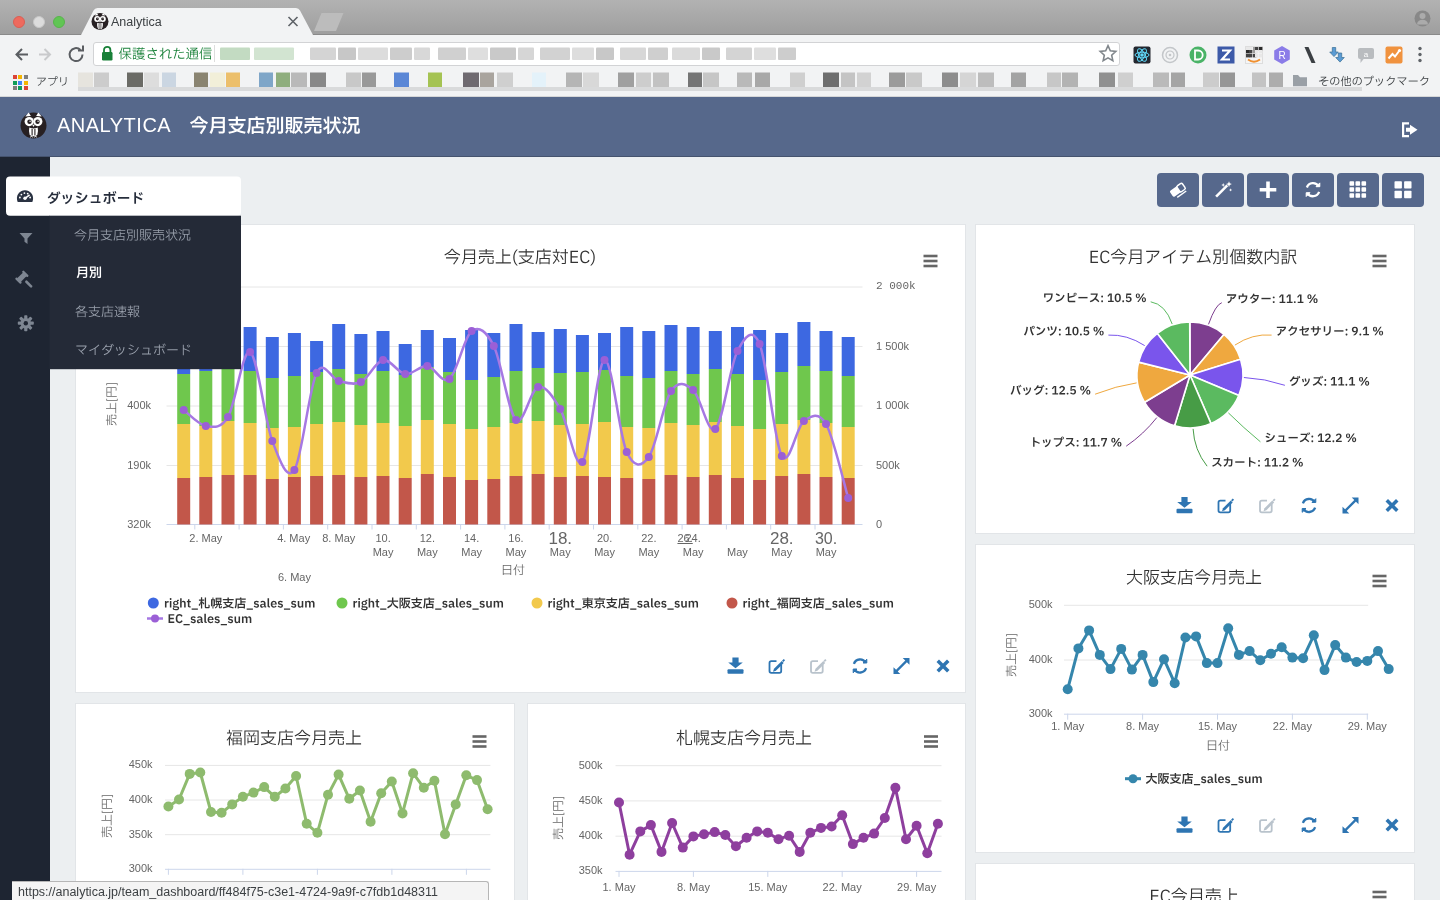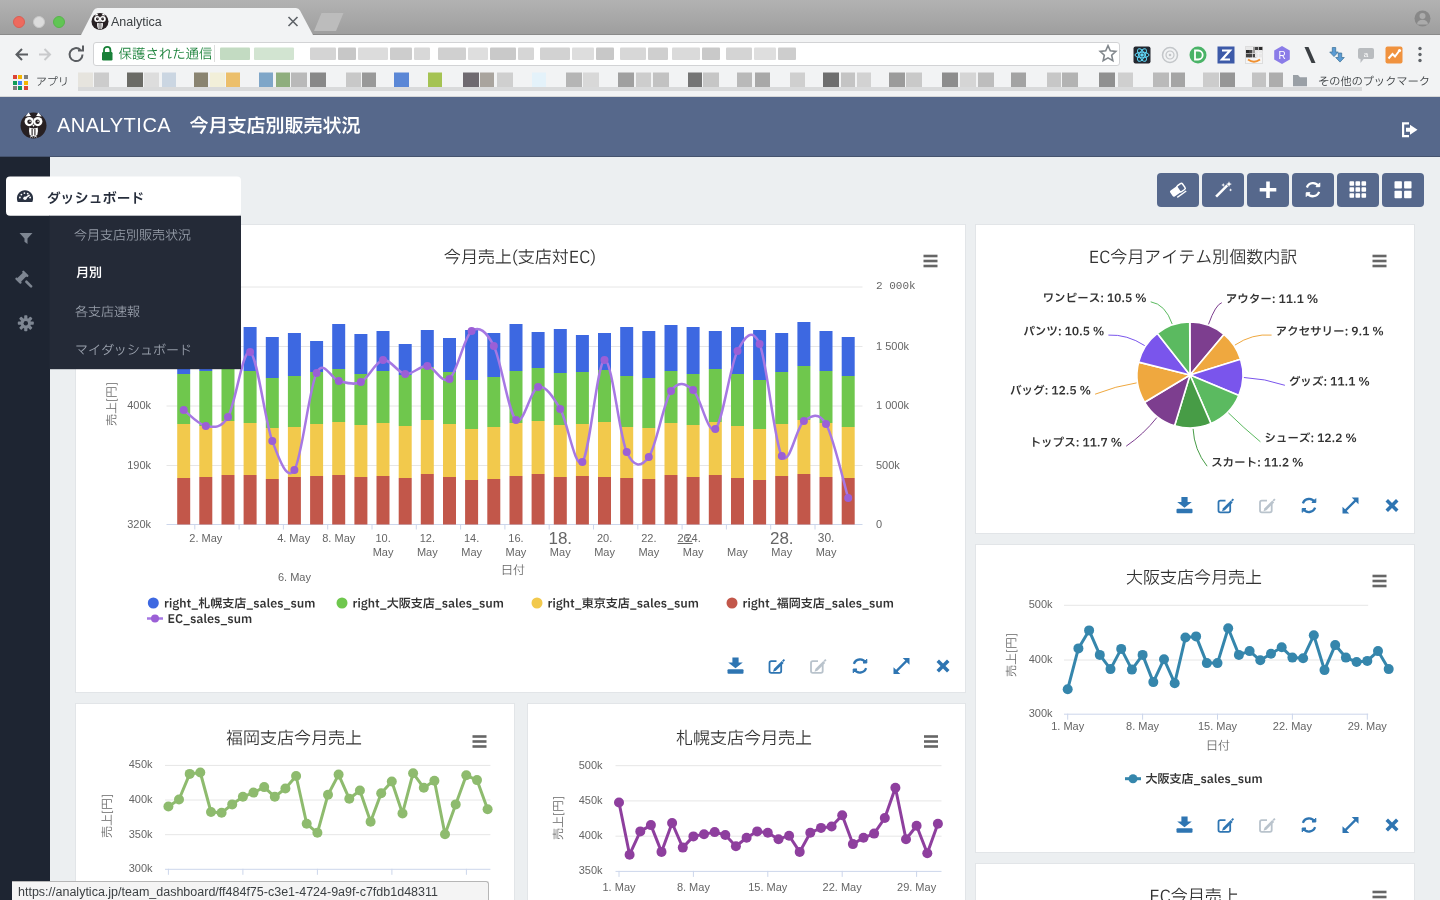--- a/index.html
+++ b/index.html
@@ -61,21 +61,21 @@
 <div style="position:absolute;left:544.55px;top:531.5px;width:120px;text-align:center;font-size:11px;color:#666;line-height:13px;">20.</div>
 <div style="position:absolute;left:544.55px;top:545.5px;width:120px;text-align:center;font-size:11px;color:#666;line-height:13px;">May</div>
 <div style="position:absolute;left:588.8499999999999px;top:531.5px;width:120px;text-align:center;font-size:11px;color:#666;line-height:13px;">22.</div>
 <div style="position:absolute;left:588.8499999999999px;top:545.5px;width:120px;text-align:center;font-size:11px;color:#666;line-height:13px;">May</div>
 <div style="position:absolute;left:633.15px;top:531.5px;width:120px;text-align:center;font-size:11px;color:#666;line-height:13px;">24.</div>
 <div style="position:absolute;left:633.15px;top:545.5px;width:120px;text-align:center;font-size:11px;color:#666;line-height:13px;">May</div>
 <div style="position:absolute;left:677.45px;top:531.5px;width:120px;font-size:11px;color:#666;line-height:13px;text-decoration:underline;">26.</div>
 <div style="position:absolute;left:677.45px;top:545.5px;width:120px;text-align:center;font-size:11px;color:#666;line-height:13px;">May</div>
 <div style="position:absolute;left:721.75px;top:531.5px;width:120px;text-align:center;font-size:17px;color:#666;line-height:13px;">28.</div>
 <div style="position:absolute;left:721.75px;top:545.5px;width:120px;text-align:center;font-size:11px;color:#666;line-height:13px;">May</div>
-<div style="position:absolute;left:766.05px;top:531.5px;width:120px;text-align:center;font-size:12px;color:#666;line-height:13px;">30.</div>
+<div style="position:absolute;left:766.05px;top:531.5px;width:120px;text-align:center;font-size:16px;color:#666;line-height:13px;">30.</div>
 <div style="position:absolute;left:766.05px;top:545.5px;width:120px;text-align:center;font-size:11px;color:#666;line-height:13px;">May</div>
 <div style="position:absolute;left:62.5px;top:758.4px;width:90px;text-align:right;font-size:11px;color:#666;line-height:13px;">450k</div>
 <div style="position:absolute;left:62.5px;top:793.0px;width:90px;text-align:right;font-size:11px;color:#666;line-height:13px;">400k</div>
 <div style="position:absolute;left:62.5px;top:827.7px;width:90px;text-align:right;font-size:11px;color:#666;line-height:13px;">350k</div>
 <div style="position:absolute;left:62.5px;top:862.3px;width:90px;text-align:right;font-size:11px;color:#666;line-height:13px;">300k</div>
 <div style="position:absolute;left:512.5px;top:758.7px;width:90px;text-align:right;font-size:11px;color:#666;line-height:13px;">500k</div>
 <div style="position:absolute;left:512.5px;top:793.9px;width:90px;text-align:right;font-size:11px;color:#666;line-height:13px;">450k</div>
 <div style="position:absolute;left:512.5px;top:829.2px;width:90px;text-align:right;font-size:11px;color:#666;line-height:13px;">400k</div>
 <div style="position:absolute;left:512.5px;top:864.4px;width:90px;text-align:right;font-size:11px;color:#666;line-height:13px;">350k</div>
 <div style="position:absolute;left:559.0px;top:881px;width:120px;text-align:center;font-size:11px;color:#666;line-height:13px;">1. May</div>

